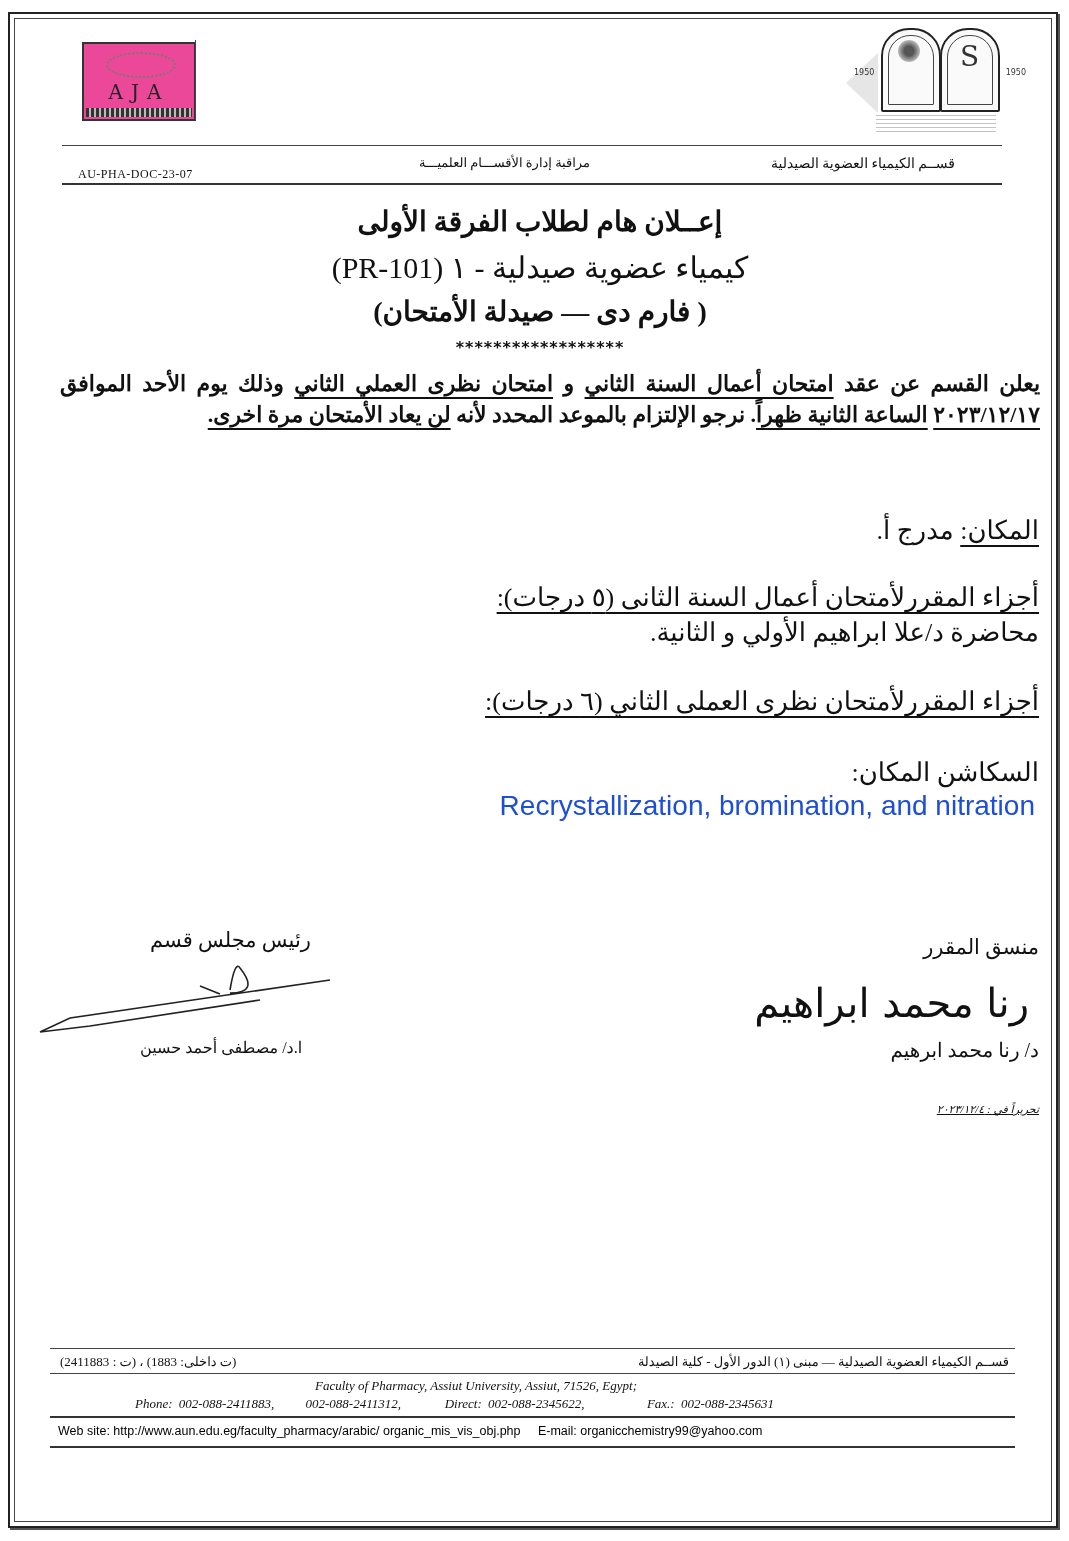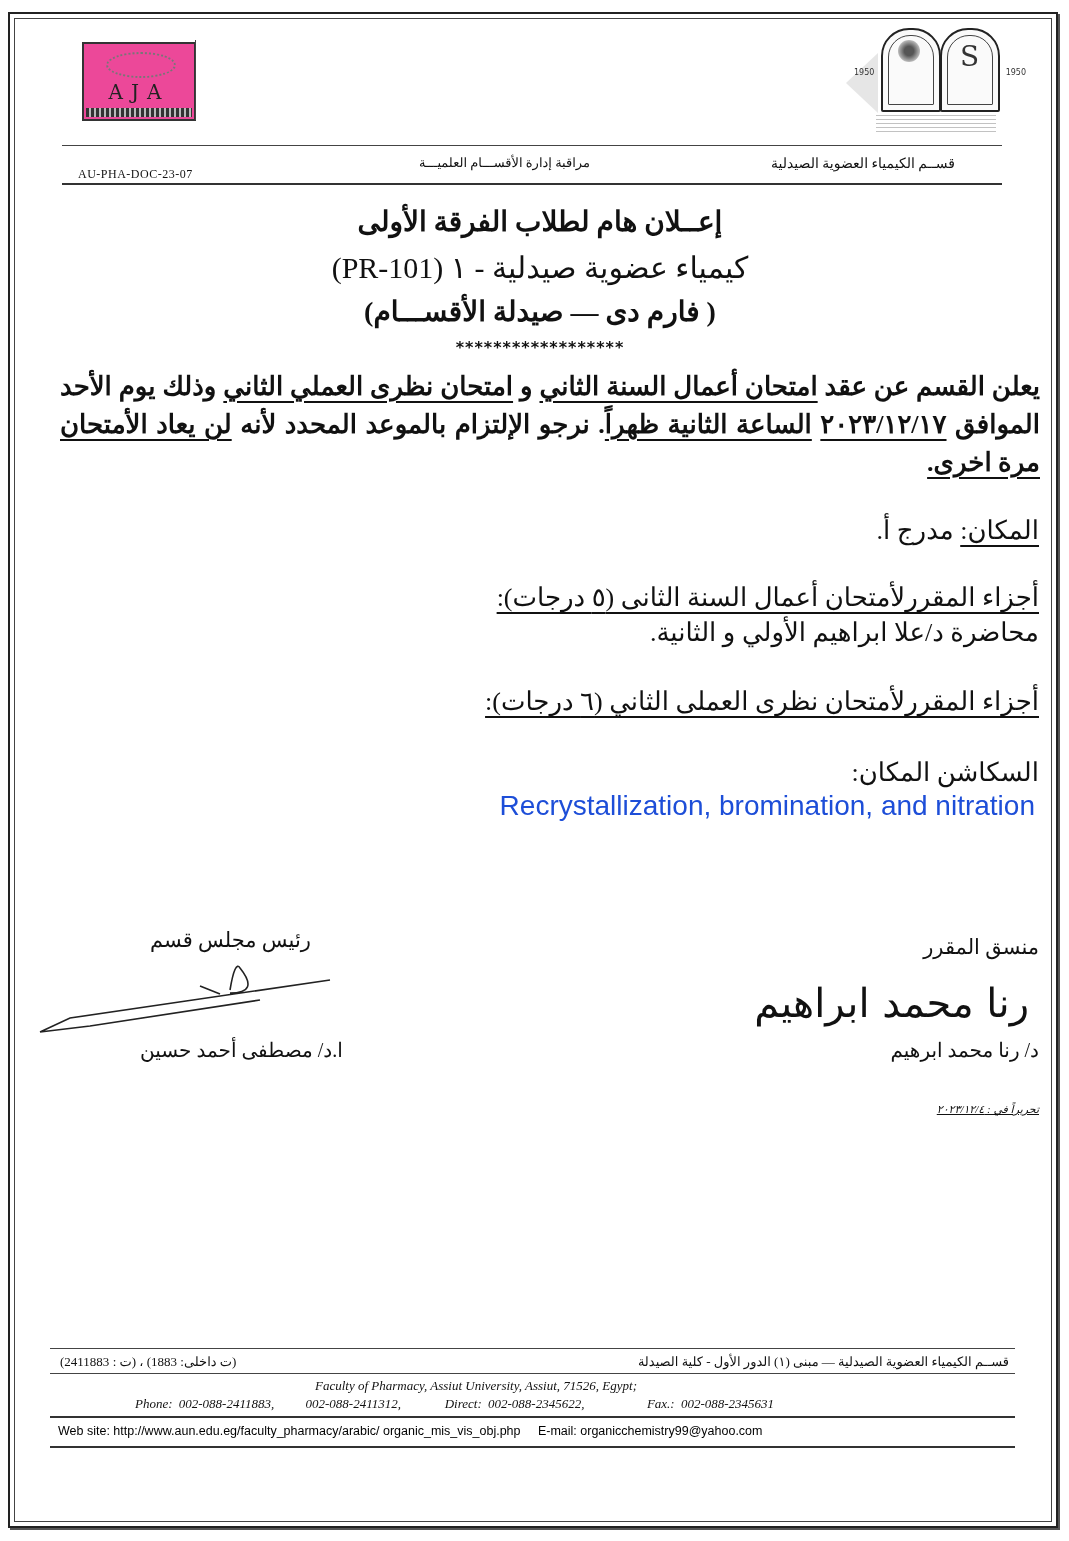--- a/index.html
+++ b/index.html
@@ -26,31 +26,31 @@
   .hdr-line1 { left:62px; top:145px; width:940px; height:1px; background:#444; }
   .hdr-line2 { left:62px; top:183px; width:940px; height:2px; background:#333; }
   .doc-code { left:78px; top:155px; font-family:"Liberation Serif", serif; font-weight:normal; font-size:12px; letter-spacing:0.5px;margin-top:12px; }
   .hdr-center { left:340px; top:155px; width:250px; font-size:13px; text-align:right; }
   .hdr-right { left:690px; top:155px; width:265px; font-size:14px; text-align:right; }
   .title { left:230px; width:620px; text-align:center; font-size:28px; font-weight:bold; }
   .t1 { top:205px; }
   .t2 { top:250px; font-weight:normal; font-size:30px; }
   .t3 { top:295px; }
   .stars { left:380px; top:338px; width:320px; text-align:center; font-size:16px; font-weight:bold; letter-spacing:1px; }
-  .para { left:60px; top:368px; width:980px; font-size:26px; font-weight:bold; line-height:38px; text-align:justify; }
+  .para { left:60px; top:368px; width:980px; font-size:22px; font-weight:bold; line-height:31px; text-align:justify; }
   .u { text-decoration:underline; text-underline-offset:6px; text-decoration-thickness:2px; }
   .line-item { right:30px; font-size:26px; text-align:right; }
   .place { top:515px; }
   .sec1 { top:582px; }
   .sec1b { top:617px; }
   .sec2 { top:686px; }
   .sec3 { top:757px; }
   .eng { right:34px; top:790px; font-family:"Liberation Sans", sans-serif; font-size:28px; color:#1d4ed8; }
   .sig-l-title { left:150px; top:928px; font-size:21px; }
-  .sig-l-name { left:140px; top:1038px; font-size:20px; }
+  .sig-l-name { left:140px; top:1038px; font-size:16px; }
   .sig-r-title { right:30px; top:935px; font-size:21px; }
   .sig-r-hand { right:40px; top:980px; font-family:"DejaVu Serif", serif; font-size:40px; font-weight:normal; }
   .sig-r-name { right:30px; top:1038px; font-size:20px; }
   .written { right:30px; top:1103px; font-size:11px; font-style:italic; text-decoration:underline; }
   .signature-svg { left:30px; top:960px; }
   .ftr-line { left:50px; width:965px; height:1px; background:#444; }
   .ftr-ar { right:60px; top:1354px; font-size:13px; }
   .ftr-ar-left { left:60px; top:1354px; font-size:13px; }
   .ftr-en1 { left:315px; top:1378px; font-family:"Liberation Serif", serif; font-style:italic; font-size:13px; }
   .ftr-en2 { left:135px; top:1396px; font-family:"Liberation Serif", serif; font-style:italic; font-size:13px; word-spacing:3px;text-align:right; }
@@ -86,21 +86,21 @@
 </div>
 
 <div class="abs hdr-line1"></div>
 <div class="abs doc-code">AU-PHA-DOC-23-07</div>
 <div class="abs hdr-center rtl">مراقبة إدارة الأقســـام العلميـــة</div>
 <div class="abs hdr-right rtl">قســم الكيمياء العضوية الصيدلية</div>
 <div class="abs hdr-line2"></div>
 
 <div class="abs title t1 rtl">إعــلان هام لطلاب الفرقة الأولى</div>
 <div class="abs title t2 rtl">كيمياء عضوية صيدلية - ١ (PR-101)</div>
-<div class="abs title t3 rtl">( فارم دى — صيدلة الأقســـام)</div>
+<div class="abs title t3 rtl">( فارم دى — صيدلة الأمتحان)</div>
 <div class="abs stars">******************</div>
 
 <div class="abs para rtl">
   <span>يعلن القسم عن عقد </span><span class="u">امتحان أعمال السنة الثاني</span><span> و </span><span class="u">امتحان نظرى العملي الثاني</span><span> وذلك يوم الأحد الموافق </span><span class="u">٢٠٢٣/١٢/١٧</span><span> </span><span class="u">الساعة الثانية ظهراً</span><span>. نرجو الإلتزام بالموعد المحدد لأنه </span><span class="u">لن يعاد الأمتحان مرة اخرى.</span>
 </div>
 
 <div class="abs line-item place rtl">
   <span class="u">المكان:</span><span> مدرج أ.</span>
 </div>
 

